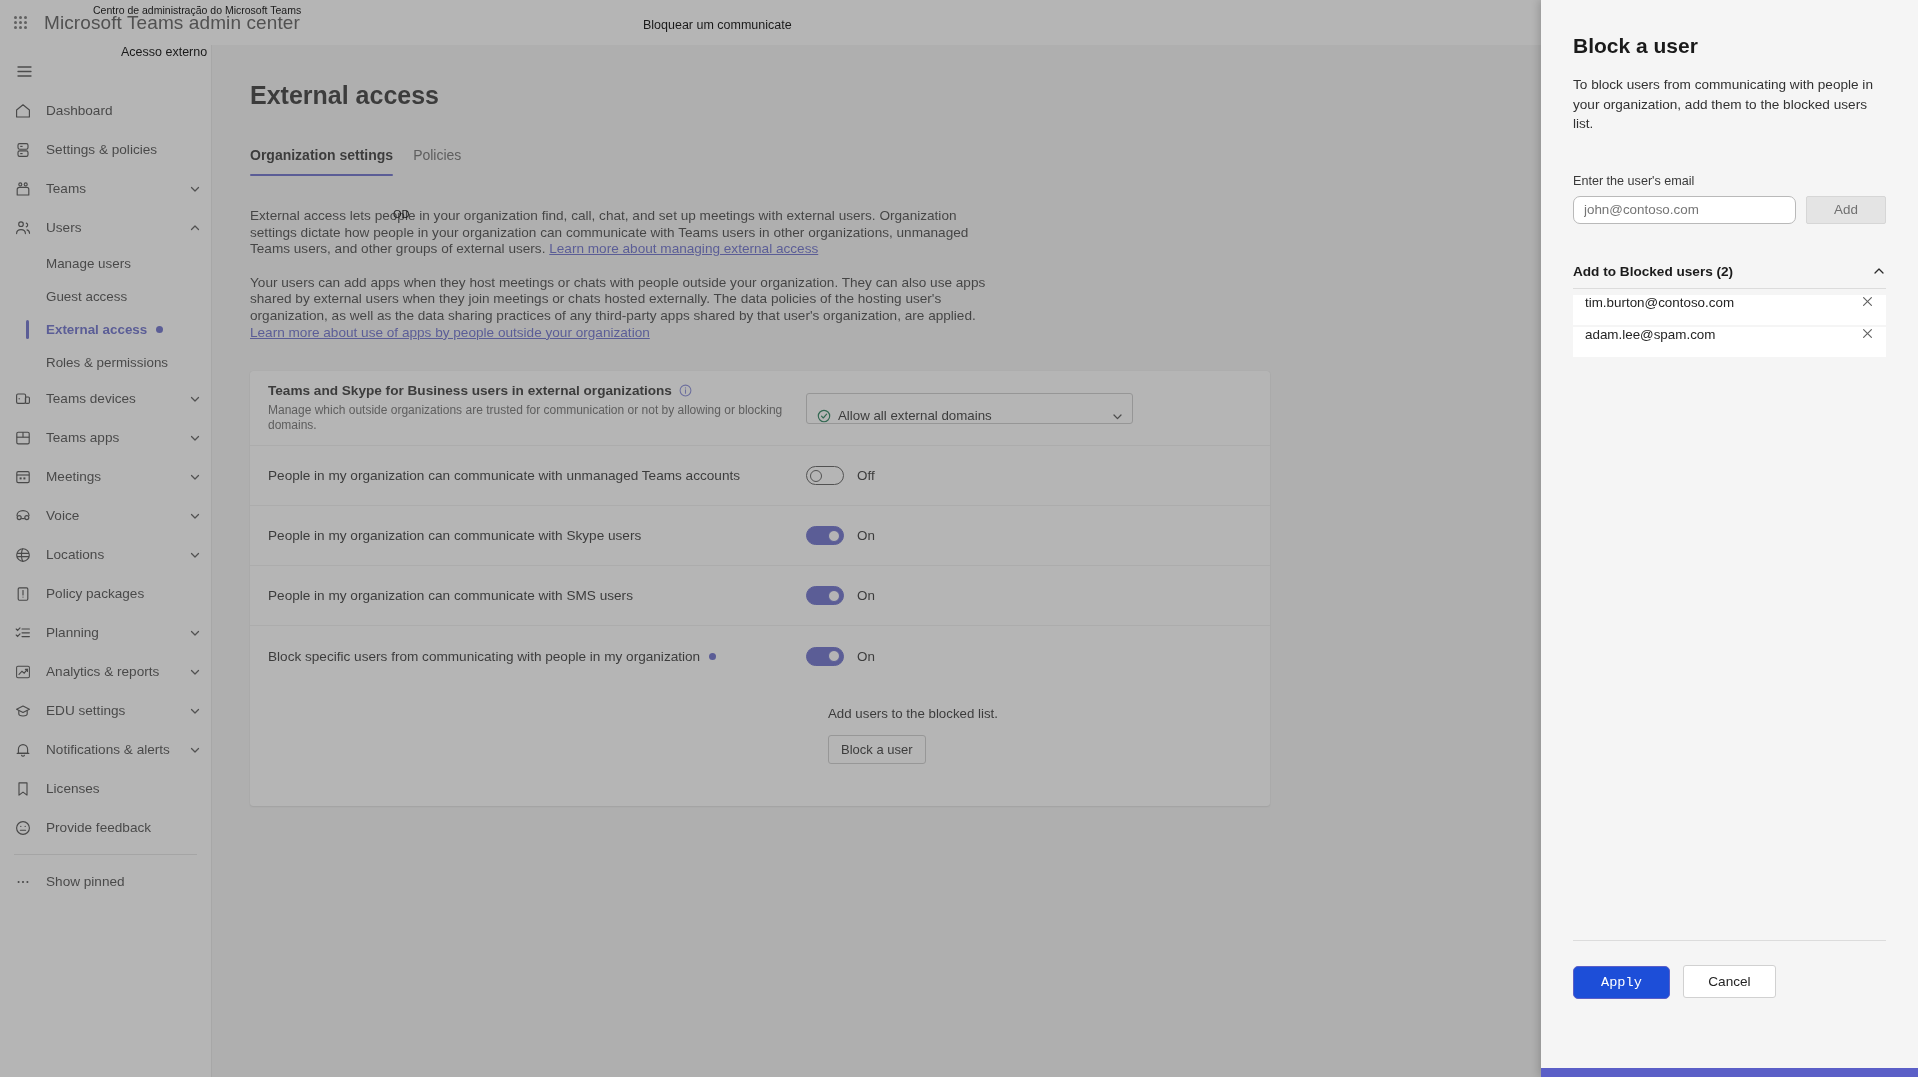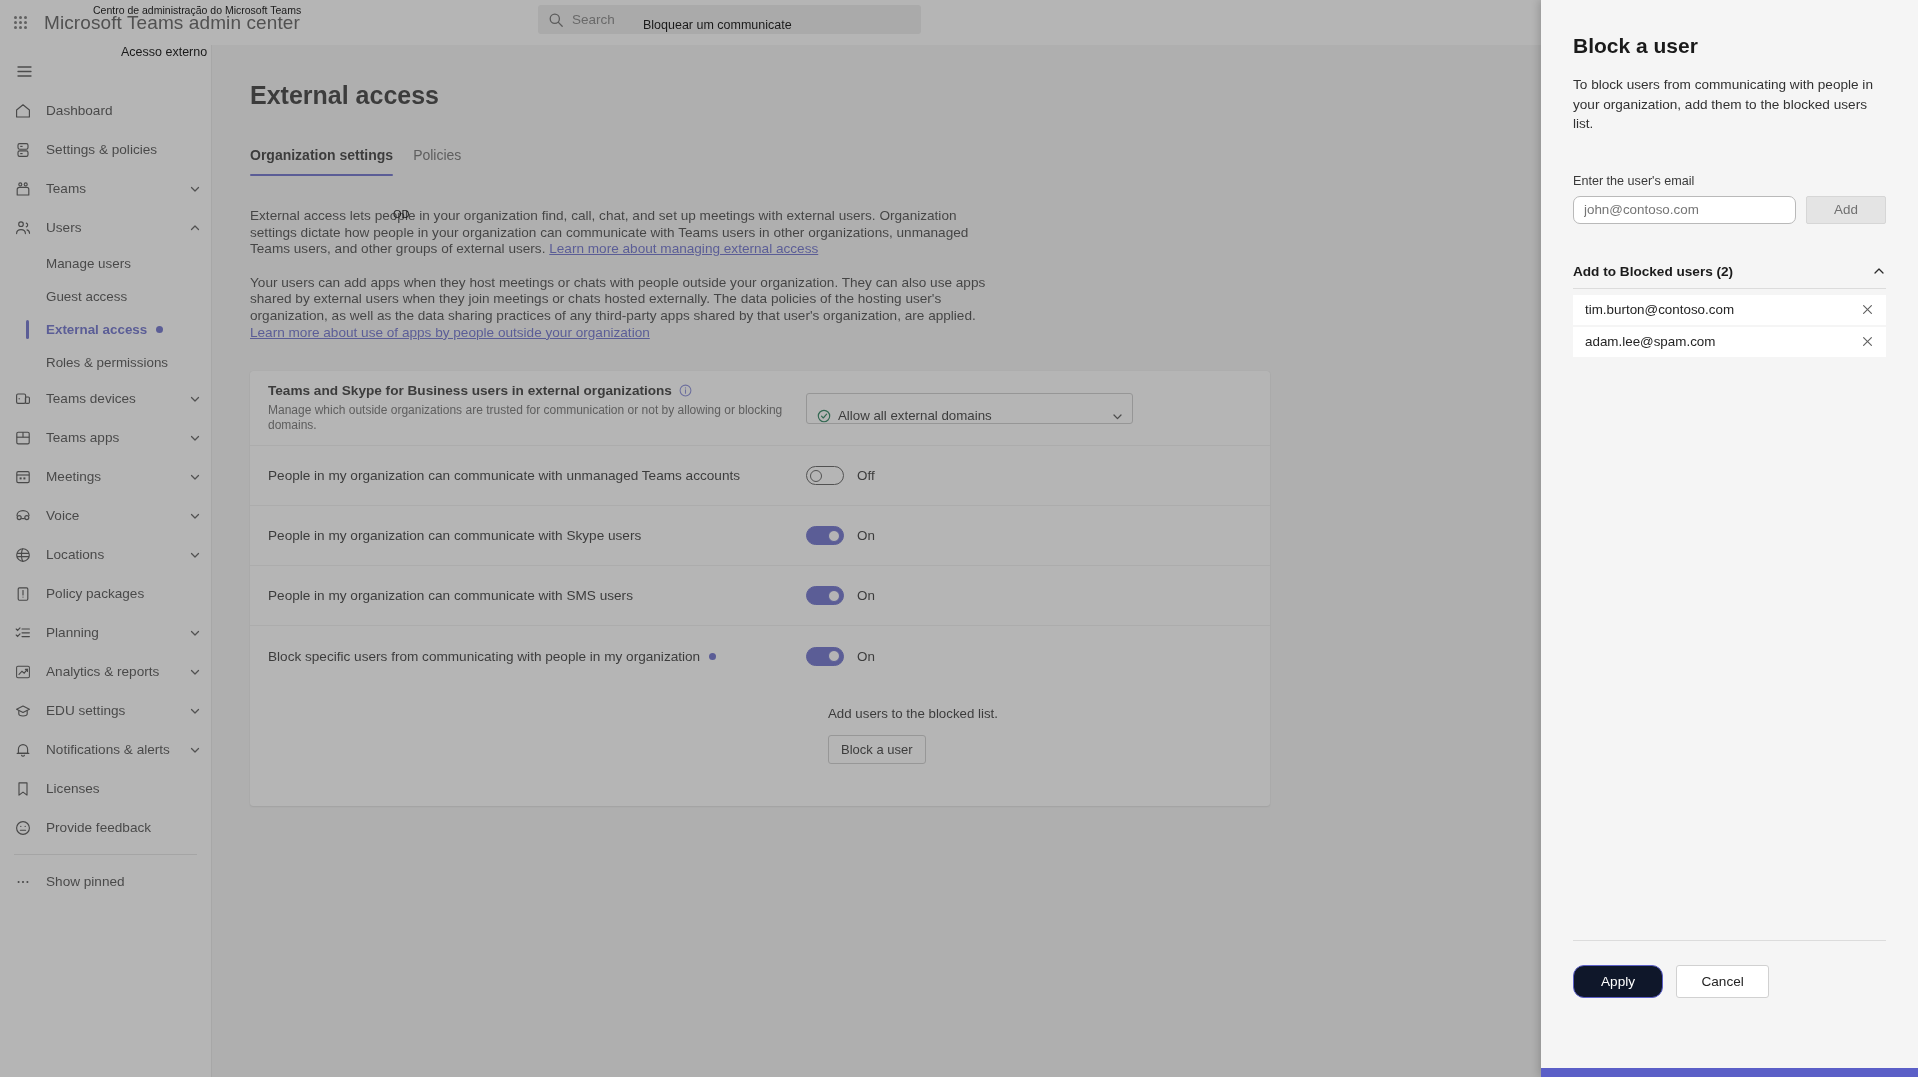--- a/index.html
+++ b/index.html
@@ -201,33 +201,33 @@
   }
   .section-head {
     display: flex; align-items: center; justify-content: space-between;
     margin-top: 40px; padding-bottom: 9px; border-bottom: 1px solid #dcdcdc;
   }
   .section-head .sh-title { font-size: 13.6px; font-weight: 700; color: #1b1b1b; }
   .sh-chev { width: 14px; height: 14px; color: #2b2b2b; }
   .sh-chev svg { display: block; width: 14px; height: 14px; }
   .blocked-list { margin-top: 6px; }
   .blocked-item {
-    display: flex; align-items: center; justify-content: space-between;
+    display: flex; align-items: flex-start; justify-content: space-between;
     background: #fff; height: 30px; padding: 0 12px 0 12px; margin-bottom: 2px;
   }
   .bi-email { font-size: 13.4px; color: #242424; }
   .bi-x { width: 13px; height: 13px; color: #616161; cursor: pointer; }
   .bi-x svg { display: block; width: 13px; height: 13px; }
   .panel-footer {
     border-top: 1px solid #dcdcdc; margin: 0 32px;
     padding: 24px 0 0 0; flex: 0 0 auto; height: 137px;
   }
   .btn-primary {
-    background: #0f172a; border: 1px solid #5b5fc7; color: #fff;
-    border-radius: 11px; font-family: Liberation Sans, sans-serif;
+    background: #1d4ed8; border: 1px solid #5b5fc7; color: #fff;
+    border-radius: 5px; font-family: Liberation Mono, monospace;
     font-size: 13.6px; padding: 8px 27px; cursor: pointer;
   }
   .btn-cancel {
     background: #fff; border: 1px solid #d1d1d1; color: #242424;
     border-radius: 3px; font-family: "Liberation Sans", sans-serif;
     font-size: 13.6px; padding: 8px 24px; cursor: pointer; margin-left: 9px;
   }
   .panel-accent {
     position: absolute; left: 0; right: 0; bottom: 0; height: 9px; background: #5b5fc7;
   }
@@ -253,29 +253,20 @@
           <i></i>
           <i></i>
           <i></i>
           <i></i>
           <i></i>
           <i></i>
       </div>
     </div>
     <div class="app-title">Microsoft Teams admin center</div>
 
-    <div class="search-wrap">
-      <span>
-        <svg class="search-icon" viewBox="0 0 16 16" fill="none" stroke="currentColor" stroke-width="1.3">
-          <circle cx="6.8" cy="6.8" r="4.6"></circle>
-            <line x1="10.4" y1="10.4" x2="14.2" y2="14.2" stroke-linecap="round"></line>
-        </svg>
-      </span>
-      <input class="search-input" type="text" placeholder="Search" style="">
-    </div>
 
     <div class="topbar-right">
       <span>
         <svg class="tb-icon" viewBox="0 0 20 20" fill="none" stroke="currentColor" stroke-width="1.2">
           <circle cx="10" cy="10" r="7.6"></circle>
           <path d="M7.9 7.9a2.1 2.1 0 1 1 2.4 2.05v1.3" stroke-linecap="round"></path>
           <circle cx="10.2" cy="13.8" r=".65" fill="currentColor" stroke="none"></circle>
         </svg>
       </span>
       <span>

